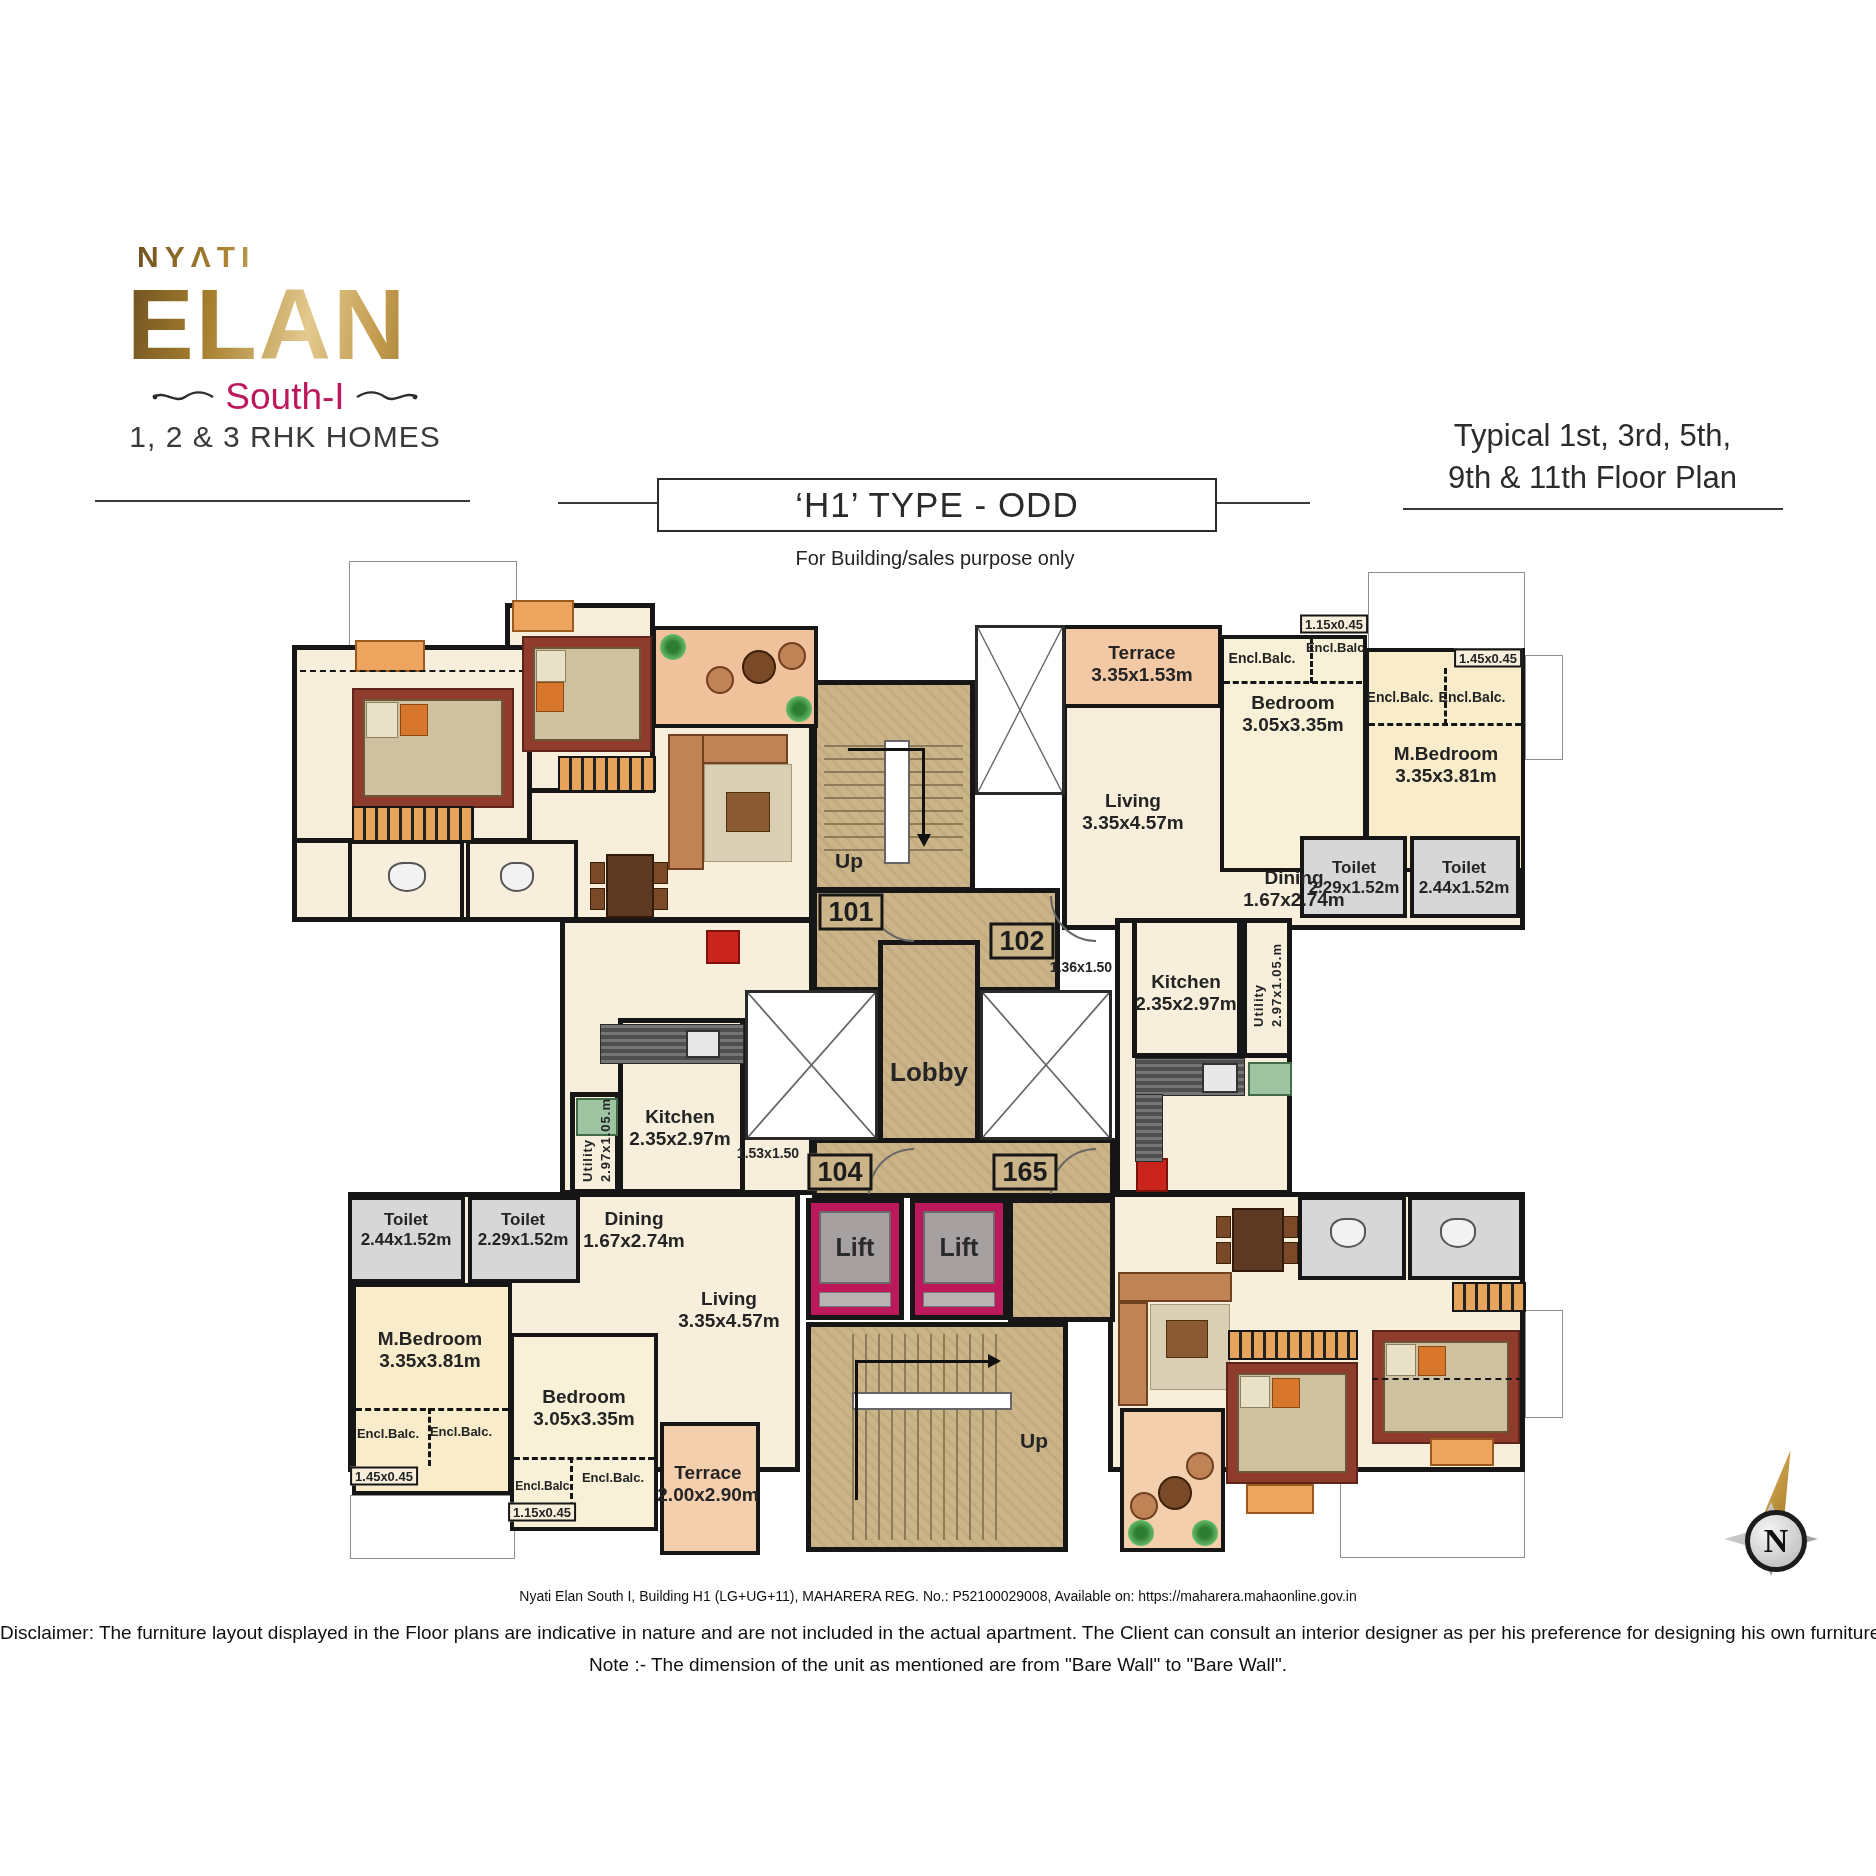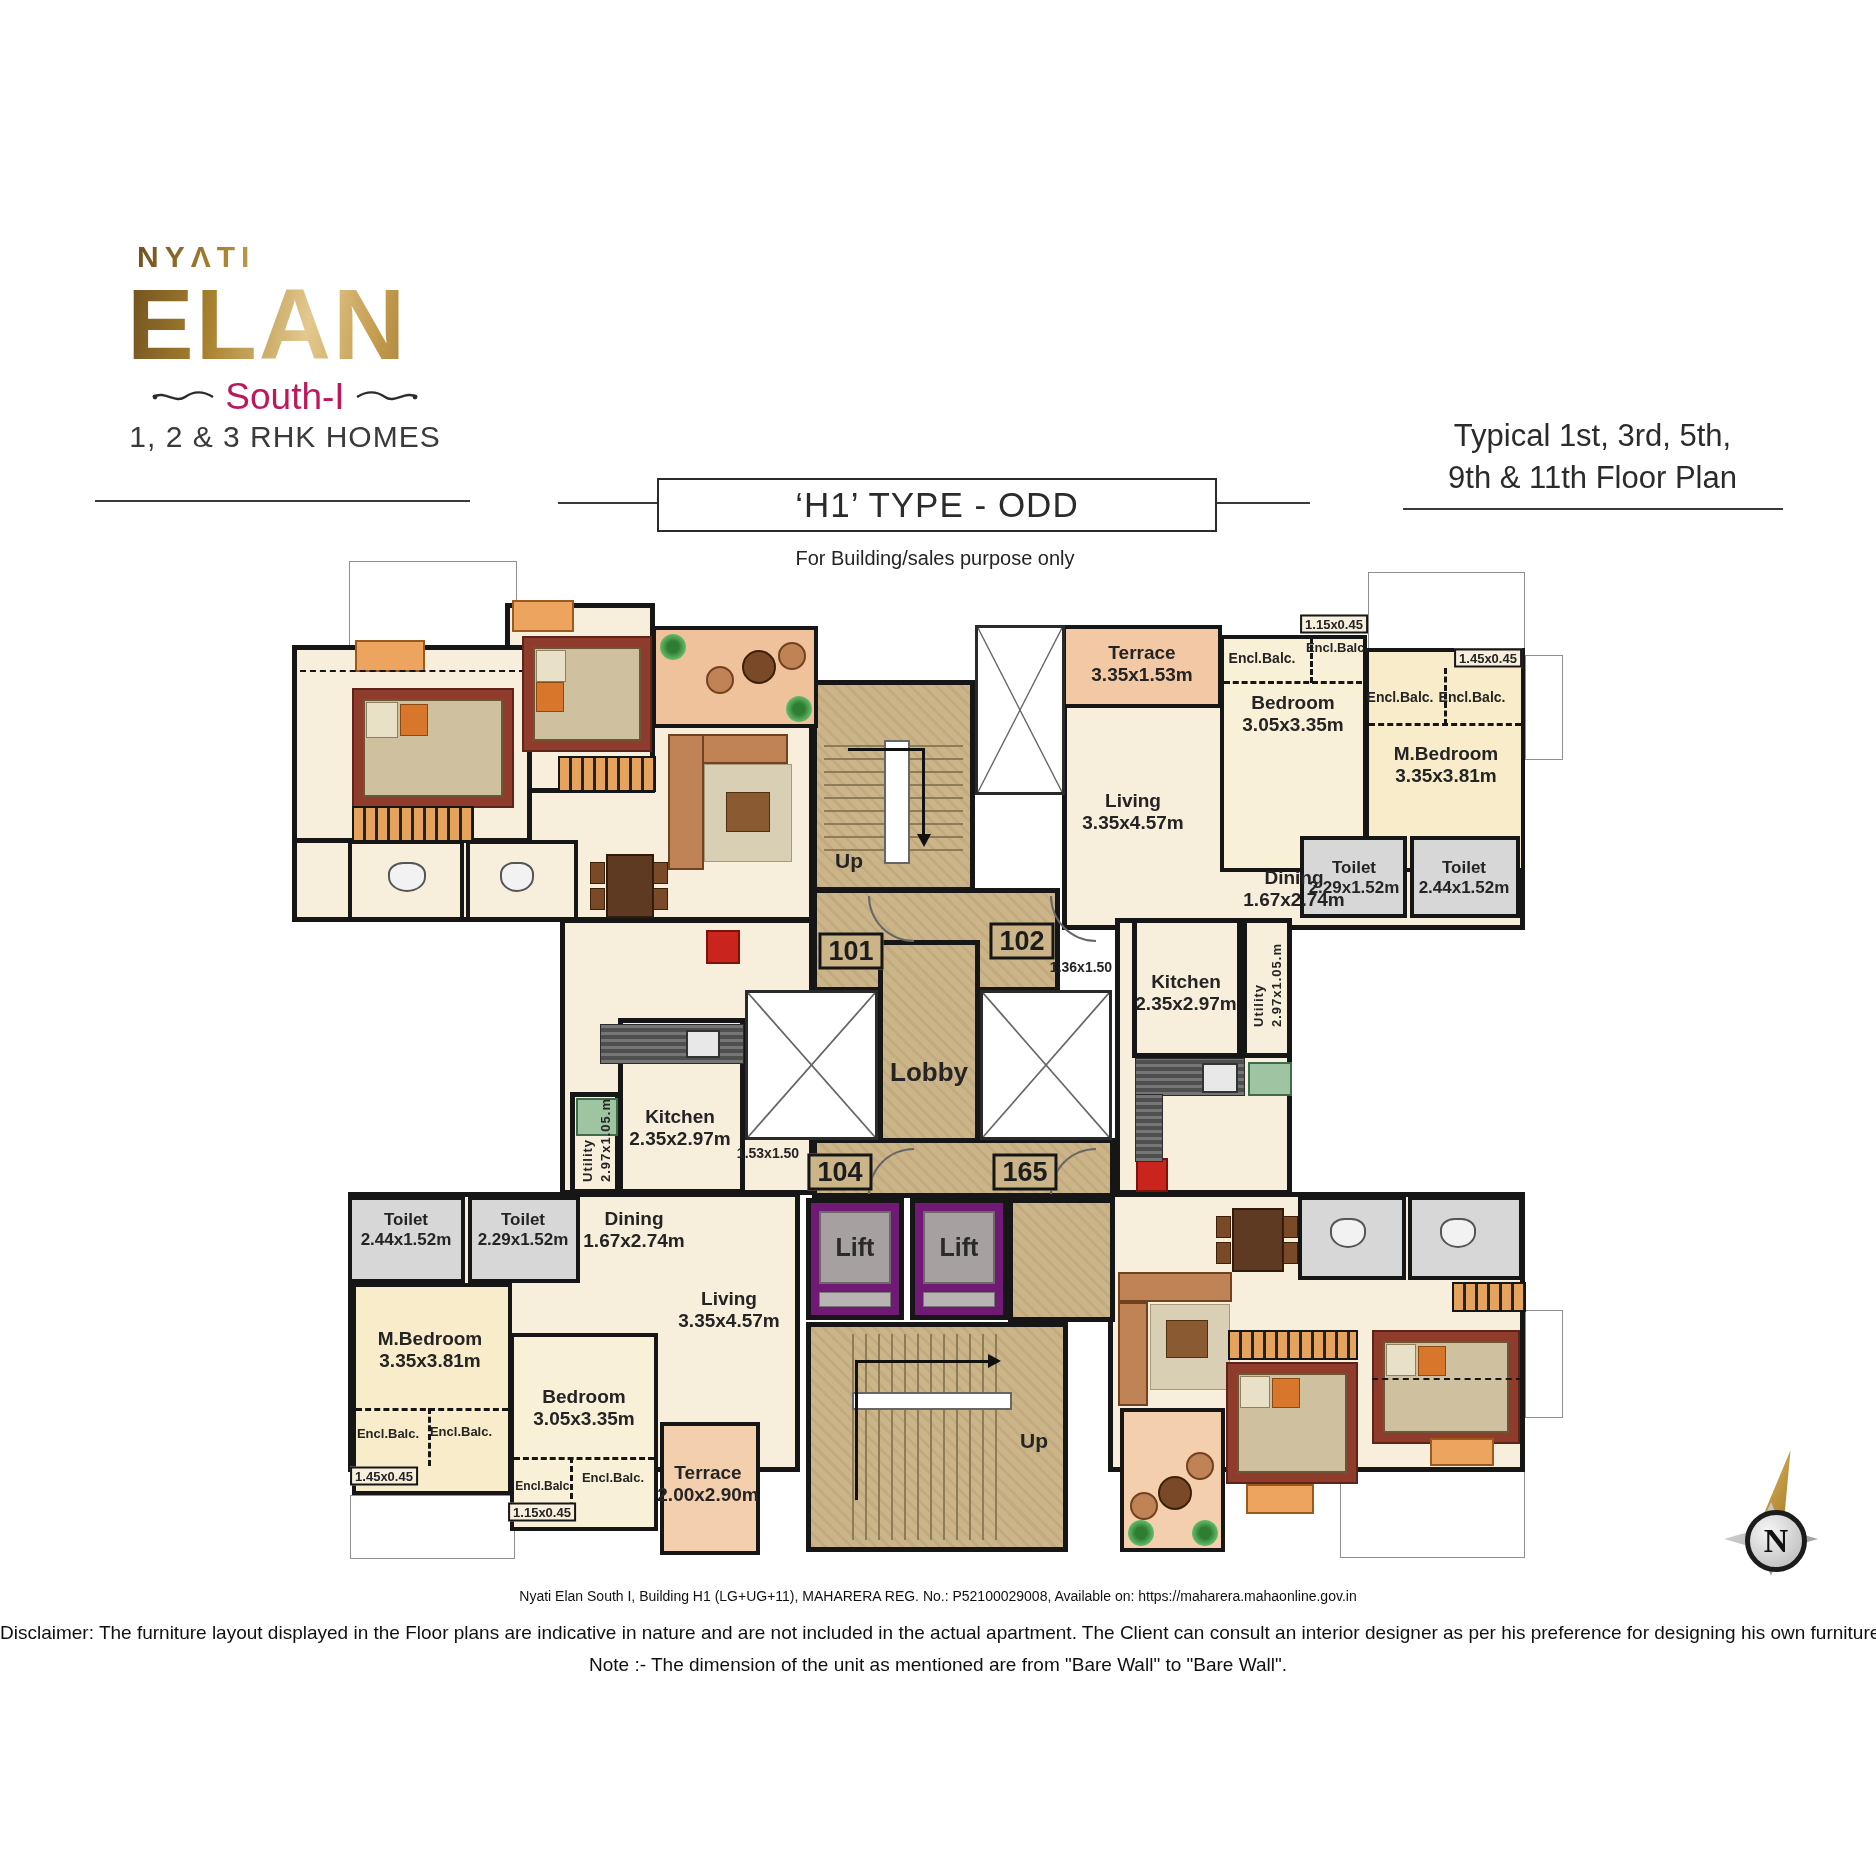--- a/index.html
+++ b/index.html
@@ -55,21 +55,21 @@
   .toiletfix{position:absolute;background:#f2f2f2;border:2px solid #555;border-radius:40% 40% 50% 50%}
   .arc1{position:absolute;border-left:2px solid #666;border-bottom:2px solid #666;border-radius:0 0 0 100%}
   .arc2{position:absolute;border-left:2px solid #666;border-top:2px solid #666;border-radius:100% 0 0 0}
   
   .steps-h{position:absolute;background-image:repeating-linear-gradient(180deg,#8d7c57 0 2px,transparent 2px 13px)}
   .steps-v{position:absolute;background-image:repeating-linear-gradient(90deg,#8d7c57 0 2px,transparent 2px 13px)}
   .slot{position:absolute;background:#fff;border:2px solid #666}
   .aline{position:absolute;background:#111}
   .tri-d{position:absolute;width:0;height:0;border-left:7px solid transparent;border-right:7px solid transparent;border-top:13px solid #111}
   .tri-r{position:absolute;width:0;height:0;border-top:7px solid transparent;border-bottom:7px solid transparent;border-left:13px solid #111}
-  .liftframe{position:absolute;background:#701a75;border:5px solid #161616;box-sizing:border-box}
+  .liftframe{position:absolute;background:#be185d;border:5px solid #161616;box-sizing:border-box}
   .liftcar{position:absolute;left:8px;right:8px;top:8px;height:62%;background:#a7a0a0;border:2px solid #6e6868;
        display:flex;align-items:center;justify-content:center;font-weight:bold;font-size:25px;color:#2a2a2a}
   .liftdoor{position:absolute;left:8px;right:8px;bottom:8px;height:13px;background:#b9b3b3;border:1px solid #777}
   
   .gold{background:linear-gradient(100deg,#6f5120 0%,#a8812f 25%,#e3c98f 52%,#c29a4c 72%,#7c5c24 100%);
        -webkit-background-clip:text;background-clip:text;color:transparent}
   .hr{position:absolute;background:#3a3a3a;height:2px}
   .typebox{position:absolute;background:#fff;border:2px solid #2b2b2b;display:flex;align-items:center;justify-content:center;
        font-size:35px;color:#2b2b2b;letter-spacing:1px}
   .ftext{position:absolute;left:0;right:0;text-align:center;color:#101010;white-space:nowrap}
@@ -381,21 +381,21 @@
   <div class="lbl s12" style="left:544px;top:1486px">Encl.Balc.</div>
   <div class="lbl s13" style="left:613px;top:1478px">Encl.Balc.</div>
   <div class="tag" style="left:542px;top:1512px">1.15x0.45</div>
   <div class="lbl" style="left:708px;top:1484px">
     <span class="nm">Terrace</span>
     <span class="dm">2.00x2.90m</span>
   </div>
 
   <div class="lbl s27" style="left:849px;top:861px">Up</div>
   <div class="lbl s26" style="left:929px;top:1072px">Lobby</div>
-  <div class="unum" style="left:851px;top:951px">101</div>
+  <div class="unum" style="left:851px;top:912px">101</div>
   <div class="unum" style="left:1022px;top:941px">102</div>
   <div class="unum" style="left:840px;top:1172px">104</div>
   <div class="unum" style="left:1025px;top:1172px">165</div>
   <div class="lbl s27" style="left:1034px;top:1441px">Up</div>
 
   <div class="ftext" style="top:1588px;font-size:14px">Nyati Elan South I, Building H1 (LG+UG+11), MAHARERA REG. No.: P52100029008, Available on: https://maharera.mahaonline.gov.in</div>
   <div class="ftext" style="top:1622px;font-size:19px">Disclaimer: The furniture layout displayed in the Floor plans are indicative in nature and are not included in the actual apartment. The Client can consult an interior designer as per his preference for designing his own furniture layout.</div>
   <div class="ftext" style="top:1654px;font-size:19px">Note :- The dimension of the unit as mentioned are from "Bare Wall" to "Bare Wall".</div>
 
   <div class="abs" style="left:1722px;top:1450px;width:100px;height:130px">

